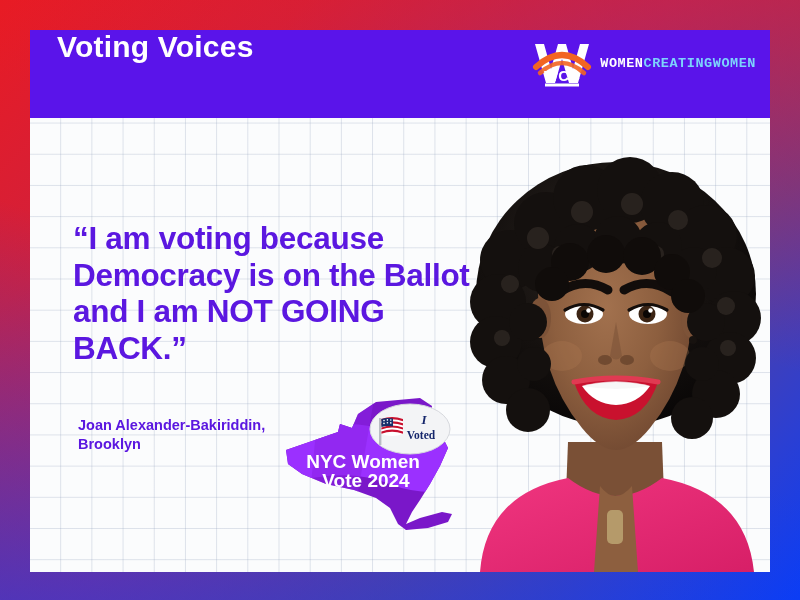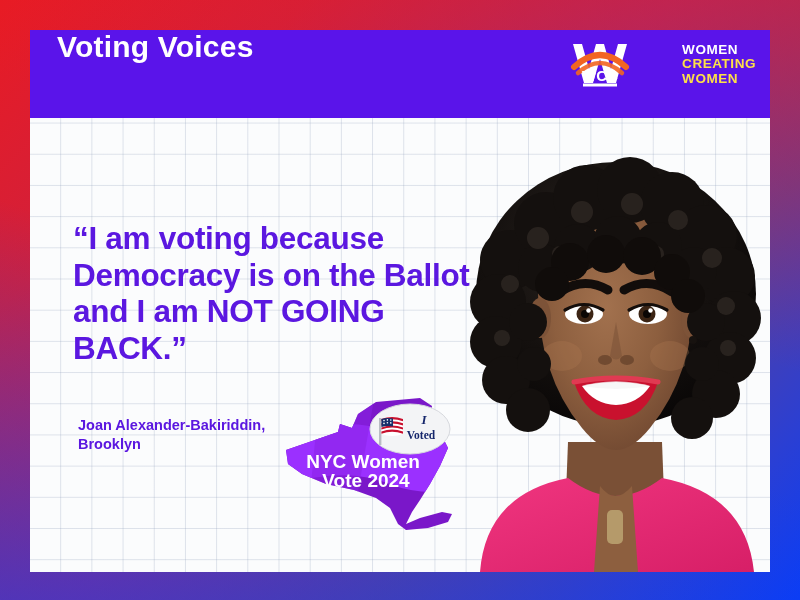--- a/index.html
+++ b/index.html
@@ -63,29 +63,28 @@
   }
 
   
   #logo {
     position:absolute; right:14px; top:5px;
     display:flex; align-items:center; gap:7px;
     height:59px;
   }
   #logo-mark { width:62px; height:55px; display:block; }
   #logo-words {
-    display:flex; flex-direction:column;
+    display:flex; flex-direction:row;
     line-height:1.07;
     font-size:13.5px; font-weight:bold;
     letter-spacing:.55px;
-    font-family:Liberation Sans, sans-serif;
-    margin-left:44px;
+    font-family:Liberation Mono, monospace;
   }
   .lw-white { color:#ffffff; }
-  .lw-orange { color:#fde047; }
+  .lw-orange { color:#7dd3fc; }
 
   
   #portrait {
     position:absolute;
     right:-10px; bottom:0;
     width:330px; height:430px;
     z-index:3;
   }
   #portrait svg { display:block; width:100%; height:100%; }
 

